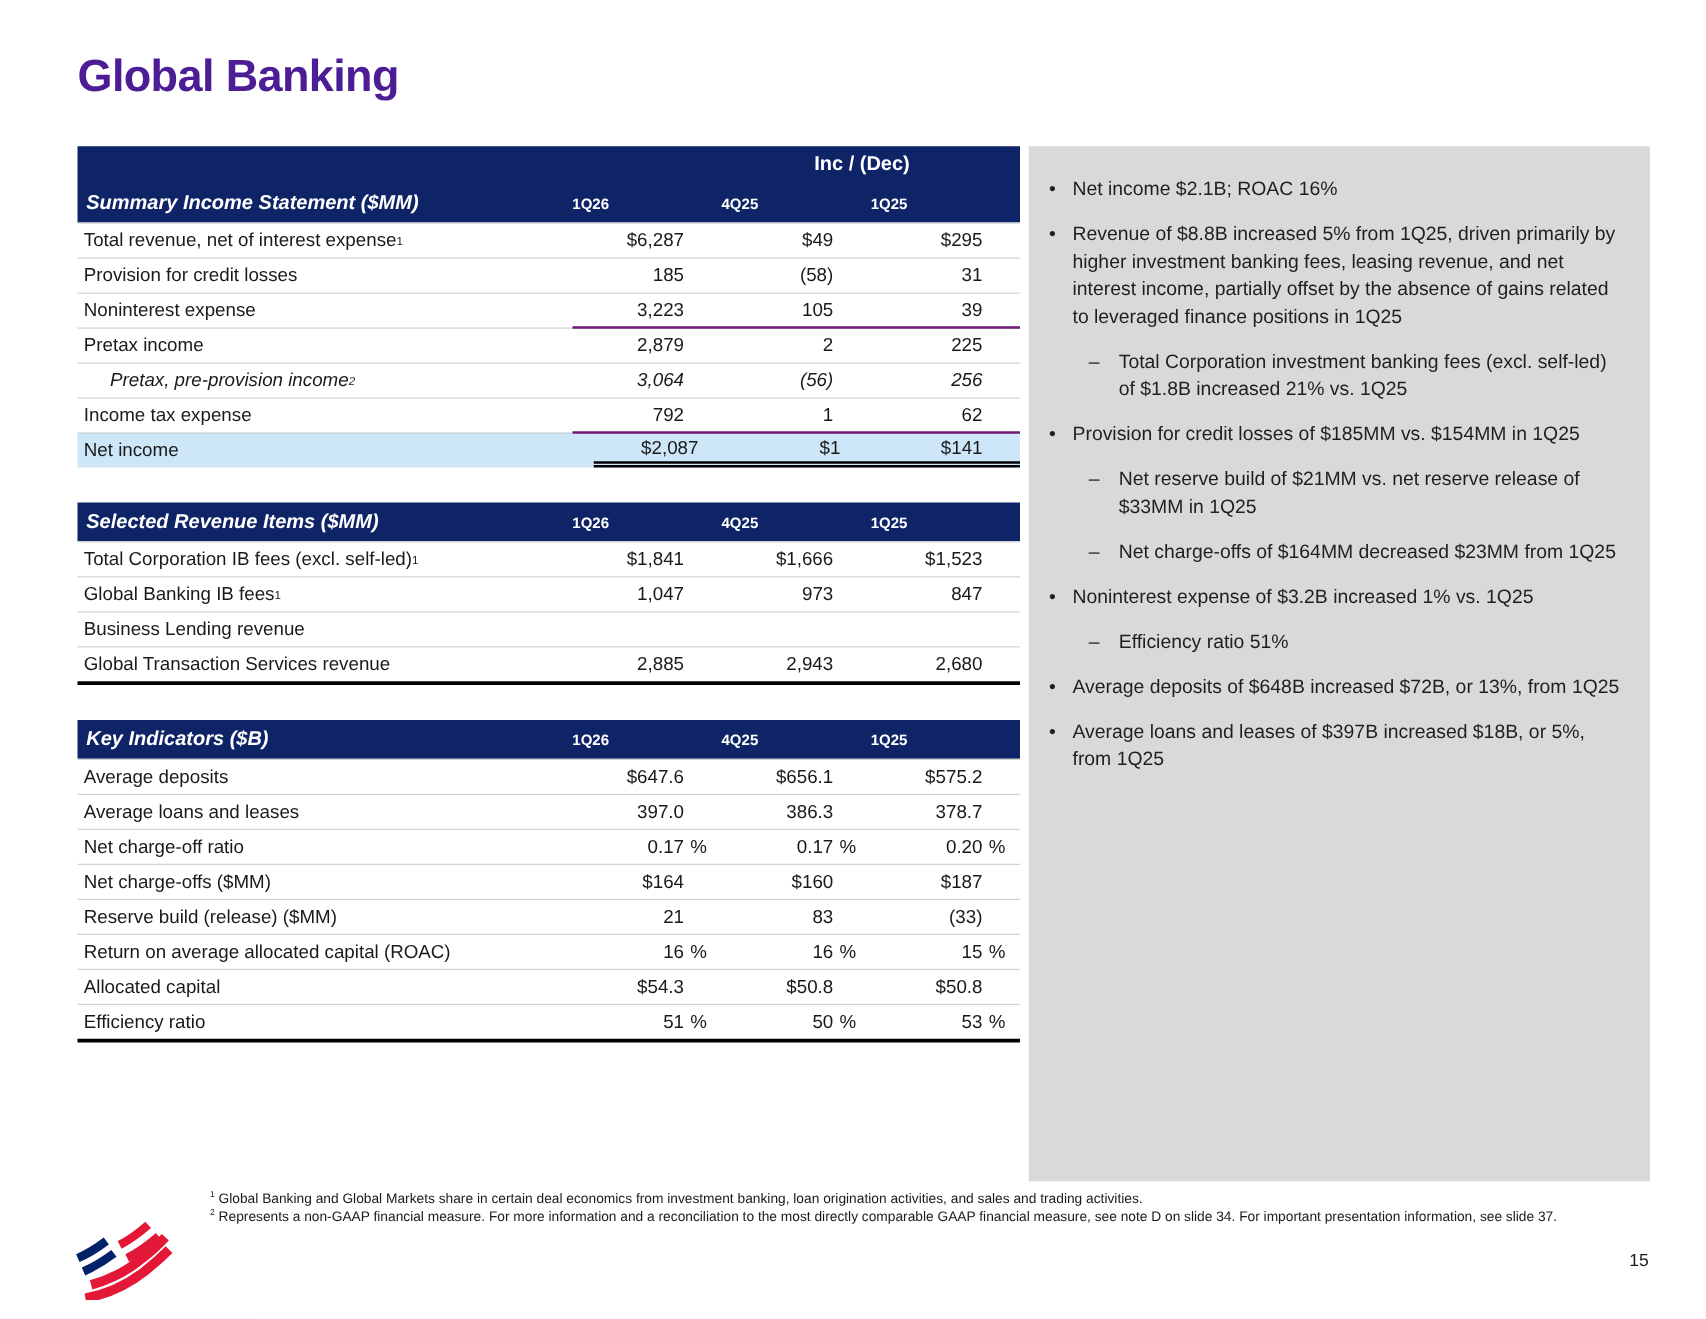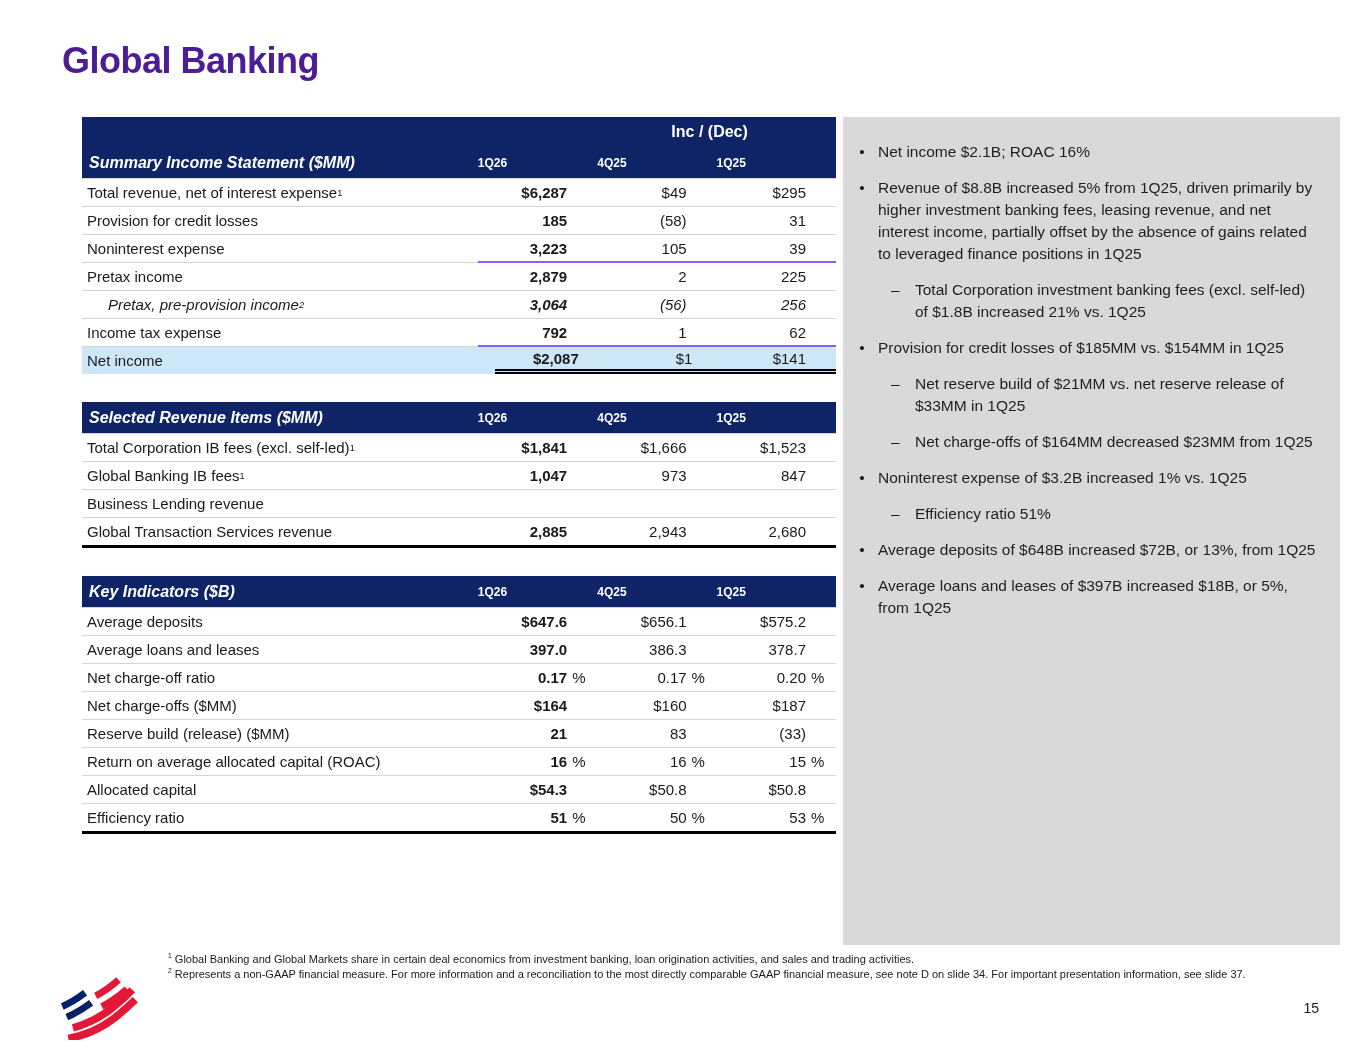--- a/index.html
+++ b/index.html
@@ -12,21 +12,21 @@
   html,body{margin:0;padding:0;background:#f2f2f2;}
   .slide{
     width:1365px;height:1055px;position:relative;background:#ffffff;
     font-family:"Liberation Sans",sans-serif;color:var(--ink);overflow:hidden;
   }
   .title{
     position:absolute;left:62px;top:40px;margin:0;
     font-size:36px;font-weight:600;color:#4c1d95;letter-spacing:-0.5px;
   }
   .content{position:absolute;left:62px;top:117px;display:flex;gap:7px;}
-  .tables-col{width:754px;flex:none;margin-left:20px;}
+  .tables-col{width:754px;flex:none;}
   .panel{
     width:497px;flex:none;box-sizing:border-box;background:var(--gray);
     min-height:828px;padding:24px 20px 20px 14px;
   }
 
   
   .fin-table{width:100%;font-size:15px;}
   .fin-table.gap{margin-top:28px;}
   .thead{background:var(--navy);color:#fff;font-weight:700;}
   .hline{display:flex;align-items:center;height:30px;}
@@ -40,25 +40,25 @@
 
   .row{display:flex;align-items:stretch;min-height:27px;border-top:1px solid var(--sep);}
   .row:first-of-type{border-top:none;}
   .row .label{
     width:52.5%;box-sizing:border-box;padding:3px 4px 3px 5px;
     display:flex;align-items:center;
   }
   .row .nums{width:47.5%;display:grid;grid-template-columns:1fr 1fr 1fr;align-items:center;}
   .num{display:flex;justify-content:flex-end;align-items:baseline;padding-right:6px;}
   .num .val{text-align:right;}
-  .num:first-child .val{font-weight:700;}
+  .num:first-child .val{font-weight:400;}
   .row.italic .label,.row.italic .val{font-style:italic;}
   .row.indent .label{padding-left:26px;}
   .row.highlight{background:var(--lblue);gap:36px;}
-  .row.numline-bottom .nums{border-bottom:2px solid #8b5cf6;margin-bottom:-1px;position:relative;z-index:1;}
+  .row.numline-bottom .nums{border-bottom:2px solid #701a75;margin-bottom:-1px;position:relative;z-index:1;}
   .row.numline-double .nums{border-bottom:5px double #000;}
   .fin-table.bottom-border{border-bottom:3px solid #000;}
   sup{font-size:0.62em;line-height:0;}
 
   
   .bullet{display:flex;gap:11px;margin:0 0 14px 0;font-size:15.5px;line-height:22px;color:#1f1f1f;}
   .bullet .mark{flex:none;width:10px;text-align:center;}
   .subbullet{display:flex;gap:12px;margin:12px 0 14px 34px;font-size:15.5px;line-height:22px;color:#1f1f1f;}
   .subbullet .mark{flex:none;width:12px;}
 

